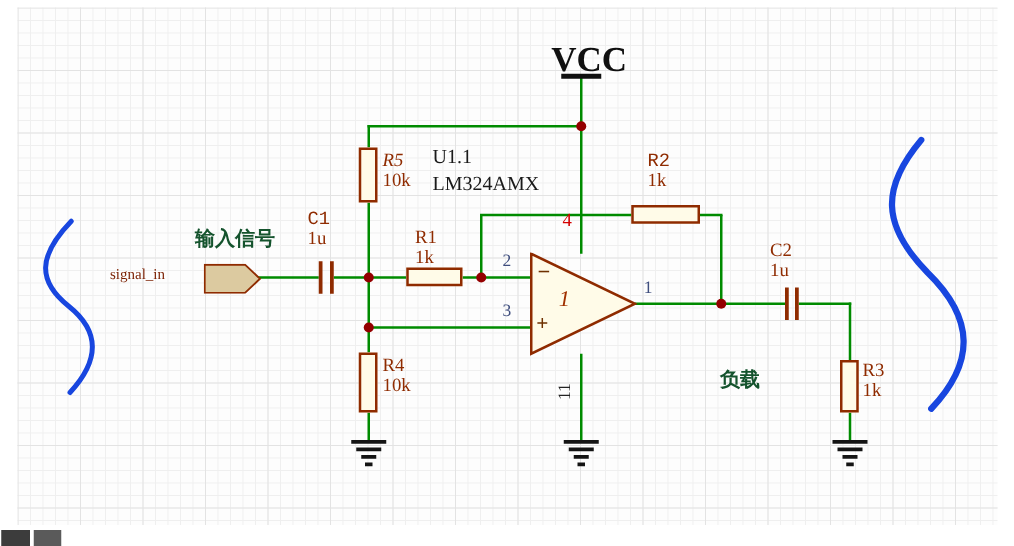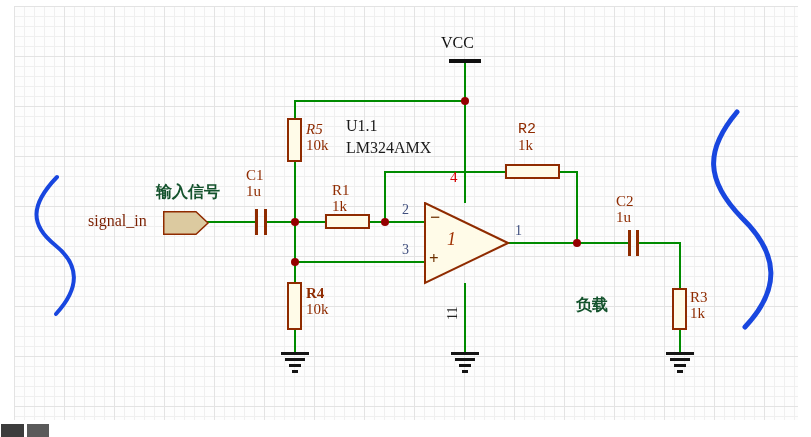--- a/index.html
+++ b/index.html
@@ -51,44 +51,44 @@
   <div class="wire" style="left:679px;top:242px;width:2px;height:46px;"></div>
   <div class="wire" style="left:679px;top:330px;width:2px;height:22px;"></div>
 
   <div class="dot" style="left:461px;top:97px;"></div>
   <div class="dot" style="left:291px;top:218px;"></div>
   <div class="dot" style="left:291px;top:258px;"></div>
   <div class="dot" style="left:381px;top:218px;"></div>
   <div class="dot" style="left:573px;top:239px;"></div>
 
   <div class="bar" style="left:449px;top:59px;width:32px;height:4px;"></div>
-  <div class="txt" style="left:441px;top:35px;font-size:16px;font-weight:400;color:#101010;">VCC</div>
+  <div class="txt" style="left:441px;top:35px;font-size:28px;font-weight:700;color:#101010;">VCC</div>
 
   <div class="res" style="left:287px;top:118px;width:15px;height:44px;"></div>
   <div class="res" style="left:287px;top:282px;width:15px;height:48px;"></div>
   <div class="res" style="left:325px;top:214px;width:45px;height:15px;"></div>
   <div class="res" style="left:505px;top:164px;width:55px;height:15px;"></div>
   <div class="res" style="left:672px;top:288px;width:15px;height:42px;"></div>
 
   <div class="plate" style="left:255px;top:209px;"></div>
   <div class="plate" style="left:264px;top:209px;"></div>
   <div class="plate" style="left:628px;top:230px;"></div>
   <div class="plate" style="left:636px;top:230px;"></div>
 
   <div class="txt ref" style="left:306px;top:122px;font-style:italic;">R5</div>
   <div class="txt ref" style="left:306px;top:138px;">10k</div>
-  <div class="txt ref" style="left:306px;top:286px;font-weight:bold;">R4</div>
+  <div class="txt ref" style="left:306px;top:286px;">R4</div>
   <div class="txt ref" style="left:306px;top:302px;">10k</div>
   <div class="txt ref" style="left:332px;top:183px;">R1</div>
   <div class="txt ref" style="left:332px;top:199px;">1k</div>
   <div class="txt ref" style="left:518px;top:122px;font-family:Liberation Mono, monospace;">R2</div>
   <div class="txt ref" style="left:518px;top:138px;">1k</div>
   <div class="txt ref" style="left:690px;top:290px;">R3</div>
   <div class="txt ref" style="left:690px;top:306px;">1k</div>
-  <div class="txt ref" style="left:246px;top:168px;">C1</div>
+  <div class="txt ref" style="left:246px;top:168px;font-family:Liberation Mono, monospace;">C1</div>
   <div class="txt ref" style="left:246px;top:184px;">1u</div>
   <div class="txt ref" style="left:616px;top:194px;">C2</div>
   <div class="txt ref" style="left:616px;top:210px;">1u</div>
 
   <svg style="left:424px;top:202px;" width="86" height="84">
     <polygon points="1,1 1,81 84,41" fill="#fffbe8" stroke="#8f2b00" stroke-width="2"></polygon>
   </svg>
   <div class="txt" style="left:430px;top:208px;font-size:18px;font-weight:bold;color:#6e3000;">−</div>
   <div class="txt" style="left:429px;top:250px;font-size:17px;font-weight:bold;color:#6e3000;">+</div>
   <div class="txt" style="left:447px;top:230px;font-size:18px;font-style:italic;color:#a03000;">1</div>
@@ -97,21 +97,21 @@
 
   <div class="txt pinnum" style="left:402px;top:203px;">2</div>
   <div class="txt pinnum" style="left:402px;top:243px;">3</div>
   <div class="txt pinnum" style="left:515px;top:224px;">1</div>
   <div class="txt" style="left:450px;top:170px;font-size:15px;color:#d40000;">4</div>
   <div class="txt" style="left:446px;top:320px;font-size:14px;color:#222;transform:rotate(-90deg);transform-origin:0 0;">11</div>
 
   <svg style="left:163px;top:211px;" width="47" height="24">
     <polygon points="0.75,0.75 33,0.75 45,12 33,23.25 0.75,23.25" fill="#dccaa0" stroke="#8f2b00" stroke-width="1.5"></polygon>
   </svg>
-  <div class="txt" style="left:88px;top:213px;font-size:16px;color:#7a1f00;">signal_in</div>
+  <div class="txt" style="left:88px;top:213px;font-size:12px;color:#7a1f00;">signal_in</div>
 
   <div class="txt blue" style="left:156px;top:184px;">输入信号</div>
   <div class="txt blue" style="left:576px;top:297px;">负载</div>
 
   <svg style="left:20px;top:165px;" width="80" height="160">
     <path d="M 37,12 C 10,40 10,60 35,80 C 60,100 60,123 36,149" fill="none" stroke="#1846df" stroke-width="4" stroke-linecap="round"></path>
   </svg>
   <svg style="left:700px;top:100px;" width="95" height="240">
     <path d="M 37,12 C 5,50 5,80 42,118 C 80,155 80,190 45,227" fill="none" stroke="#1846df" stroke-width="5" stroke-linecap="round"></path>
   </svg>

